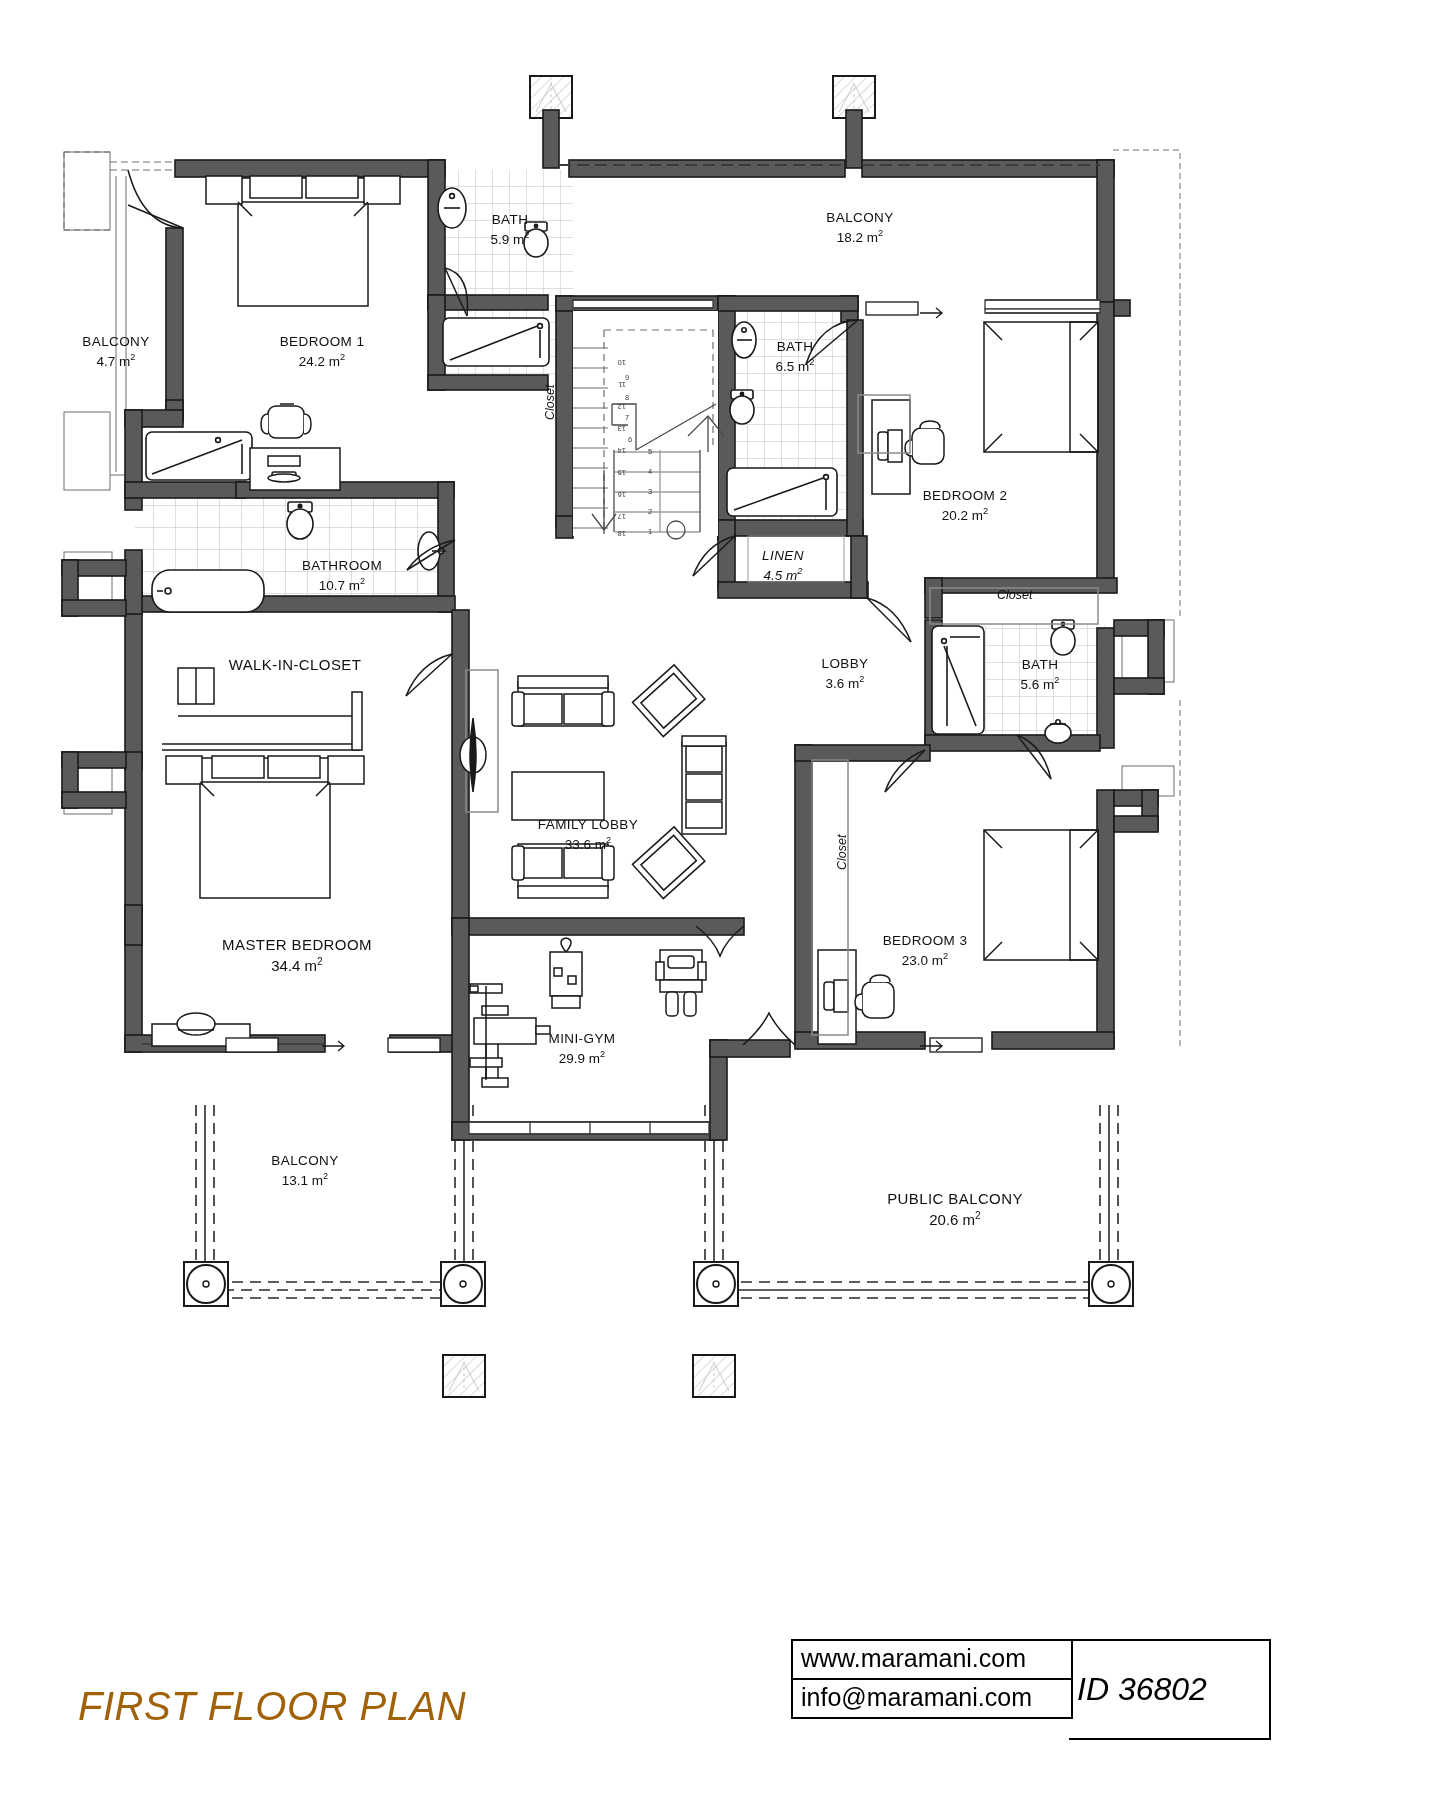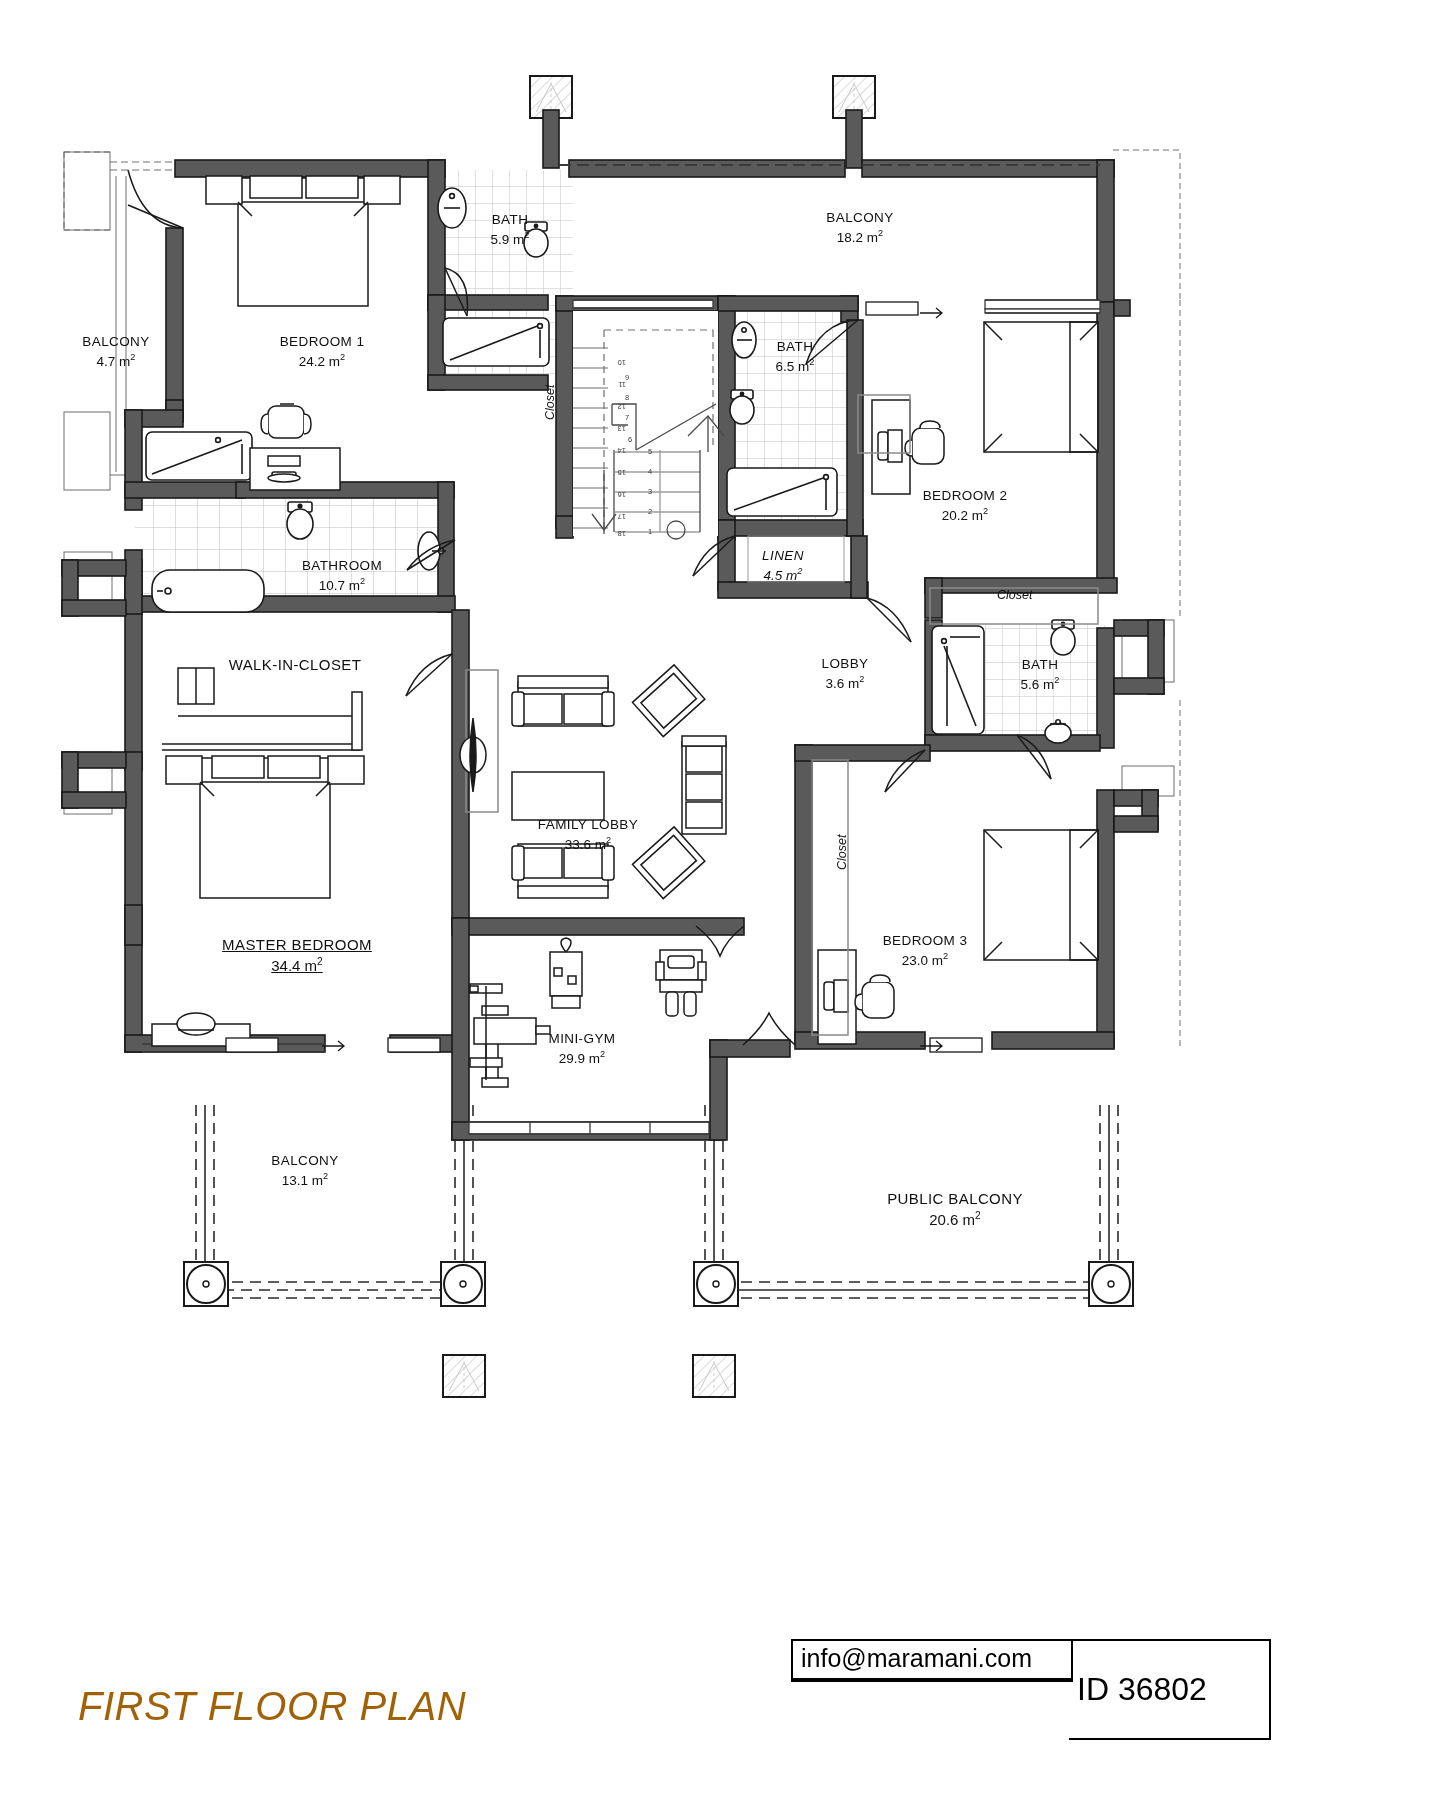--- a/index.html
+++ b/index.html
@@ -9,21 +9,21 @@
   .lbl .nm{font-size:13.5px;letter-spacing:.4px;}
   .lbl .ar{font-size:13.5px;}
   .lbl.sm .nm,.lbl.sm .ar{font-size:15px;}
   .clo{position:absolute;font-style:italic;font-size:12.5px;color:#111;white-space:nowrap;}
   .clo.vert{transform:rotate(-90deg);transform-origin:left top;}
   .title{position:absolute;left:78px;top:1684px;font-size:40px;letter-spacing:.5px;color:#a16207;font-family:"Liberation Sans",sans-serif;font-style:italic;}
   .tblk{position:absolute;left:791px;top:1639px;width:650px;}
   .tblk .rows{position:absolute;left:0;top:0;width:278px;border:2px solid #000;}
   .tblk .rows div{font-size:25px;padding:3px 8px 5px 8px;color:#000;white-space:nowrap;}
   .tblk .rows div:first-child{border-bottom:2px solid #000;}
-  .tblk .idbox{position:absolute;left:278px;top:0;width:200px;height:97px;border:2px solid #000;border-left:0;display:flex;align-items:center;justify-content:flex-start;}
+  .tblk .idbox{position:absolute;left:278px;top:0;width:200px;height:97px;border:2px solid #000;border-left:0;display:flex;align-items:center;justify-content:flex-start;font-style:italic;}
   .tblk .idbox span{font-size:32px;padding-left:8px;color:#000;white-space:nowrap;}
   sup{font-size:.68em;vertical-align:super;}
 </style>
 </head>
 <body>
 
 <svg id="plan" viewBox="0 0 1445 1800" xmlns="http://www.w3.org/2000/svg">
   <defs>
     <pattern id="tile" width="22" height="22" patternUnits="userSpaceOnUse">
       <rect width="22" height="22" fill="#fff"></rect>
@@ -603,21 +603,21 @@
       <div class="nm">BATH</div>
       <div class="ar"><span>5.6 m</span><sup>2</sup></div>
     </div>
     <div class="lbl sm" style="left: 200px; top: 655px; width: 190px;">
       <div class="nm">WALK-IN-CLOSET</div>
     </div>
     <div class="lbl" style="left: 498px; top: 816px; width: 180px;">
       <div class="nm">FAMILY LOBBY</div>
       <div class="ar"><span>33.6 m</span><sup>2</sup></div>
     </div>
-    <div class="lbl sm" style="left: 202px; top: 935px; width: 190px; text-decoration: underline;">
+    <div class="lbl sm" style="left: 202px; top: 935px; width: 190px;">
       <div class="nm">MASTER BEDROOM</div>
       <div class="ar"><span>34.4 m</span><sup>2</sup></div>
     </div>
     <div class="lbl" style="left: 835px; top: 932px; width: 180px;">
       <div class="nm">BEDROOM 3</div>
       <div class="ar"><span>23.0 m</span><sup>2</sup></div>
     </div>
     <div class="lbl" style="left: 522px; top: 1030px; width: 120px;">
       <div class="nm">MINI-GYM</div>
       <div class="ar"><span>29.9 m</span><sup>2</sup></div>
@@ -632,18 +632,19 @@
     </div>
     <div class="clo vert" style="left: 543px; top: 420px;">Closet</div>
     <div class="clo" style="left: 997px; top: 588px;">Closet</div>
     <div class="clo vert" style="left: 835px; top: 870px;">Closet</div>
   </div>
 
 <div class="title">FIRST FLOOR PLAN</div>
 
 <div class="tblk">
   <div class="rows">
+    <div>www.maramani.com</div>
     <div>info@maramani.com</div>
   </div>
   <div class="idbox">
     <span>ID 36802</span>
   </div>
 </div>
 
 </body></html>

